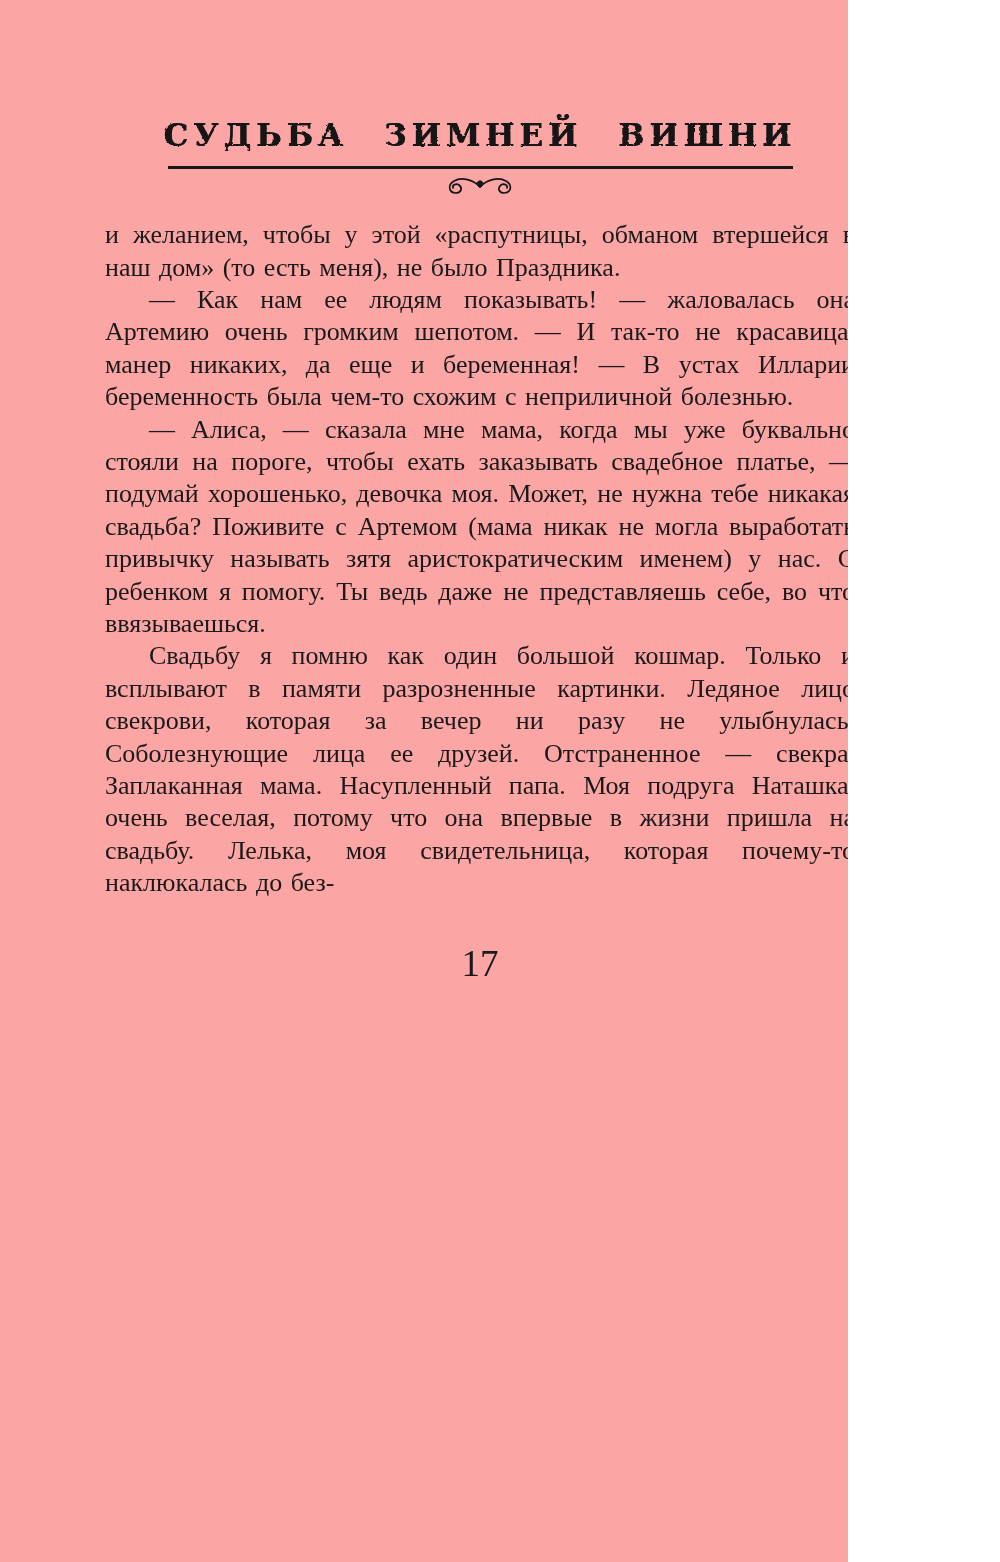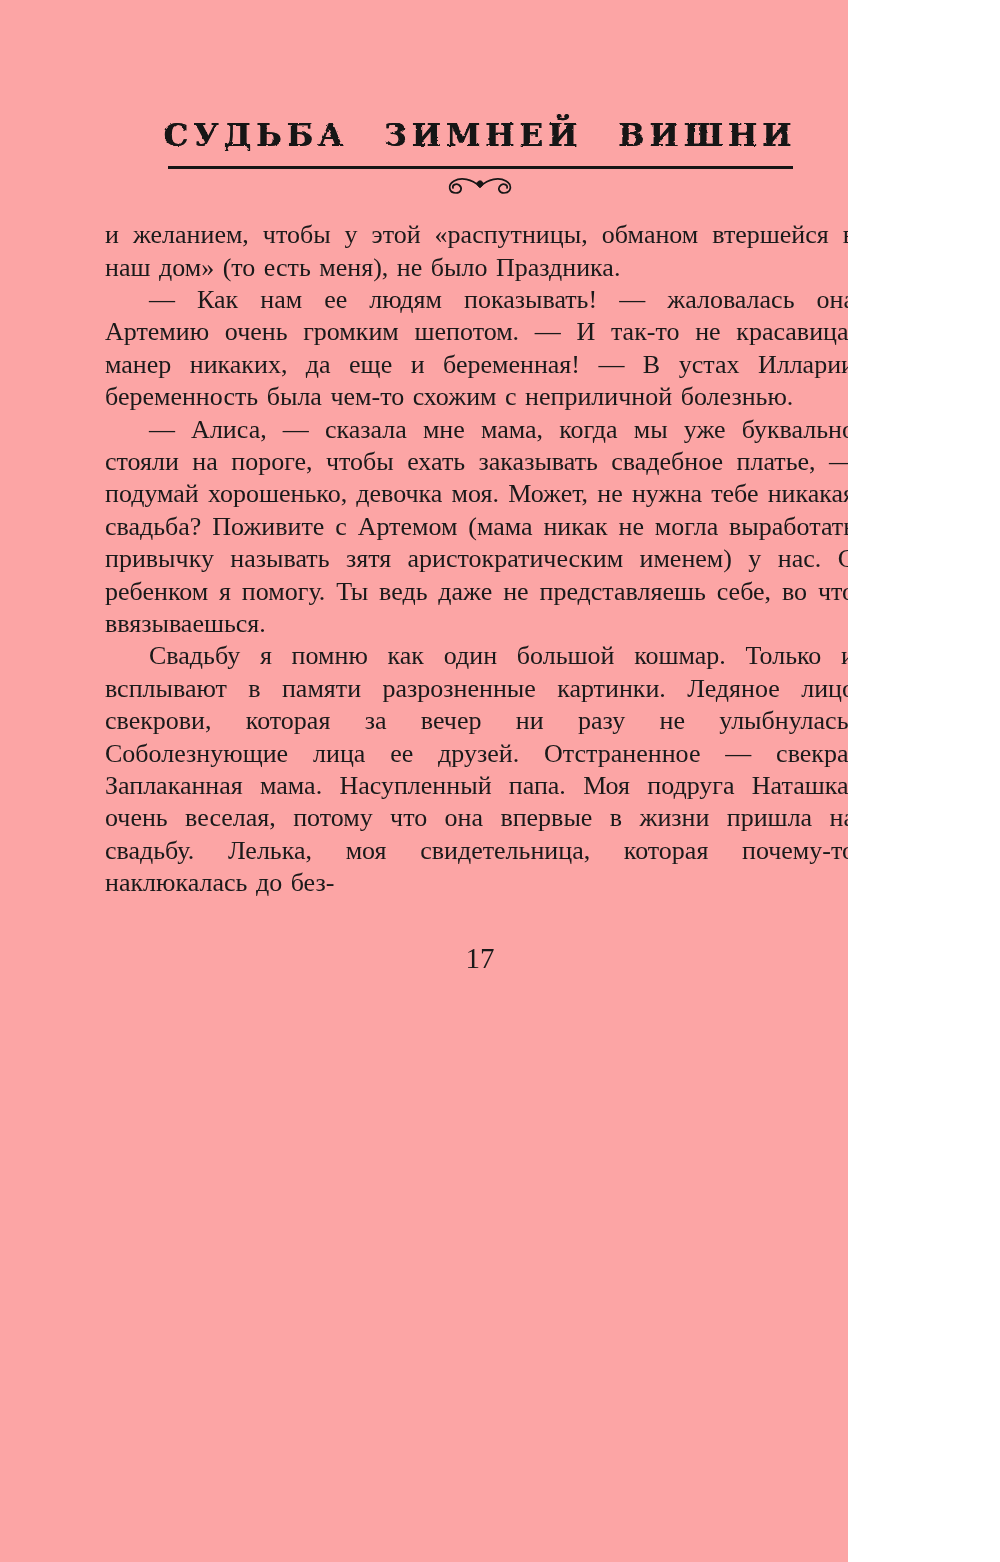--- a/index.html
+++ b/index.html
@@ -59,21 +59,21 @@
   .para {
     margin: 0;
     word-spacing: 2px;
   }
   .para.indent {
     text-indent: 44px;
   }
   .page-number {
     margin-top: 42px;
     text-align: center;
-    font-size: 29px;
+    font-size: 37px;
     color: #1a1a1a;
   }
   .svg-defs {
     position: absolute;
     width: 0;
     height: 0;
     overflow: hidden;
   }
 </style>
 </head>

